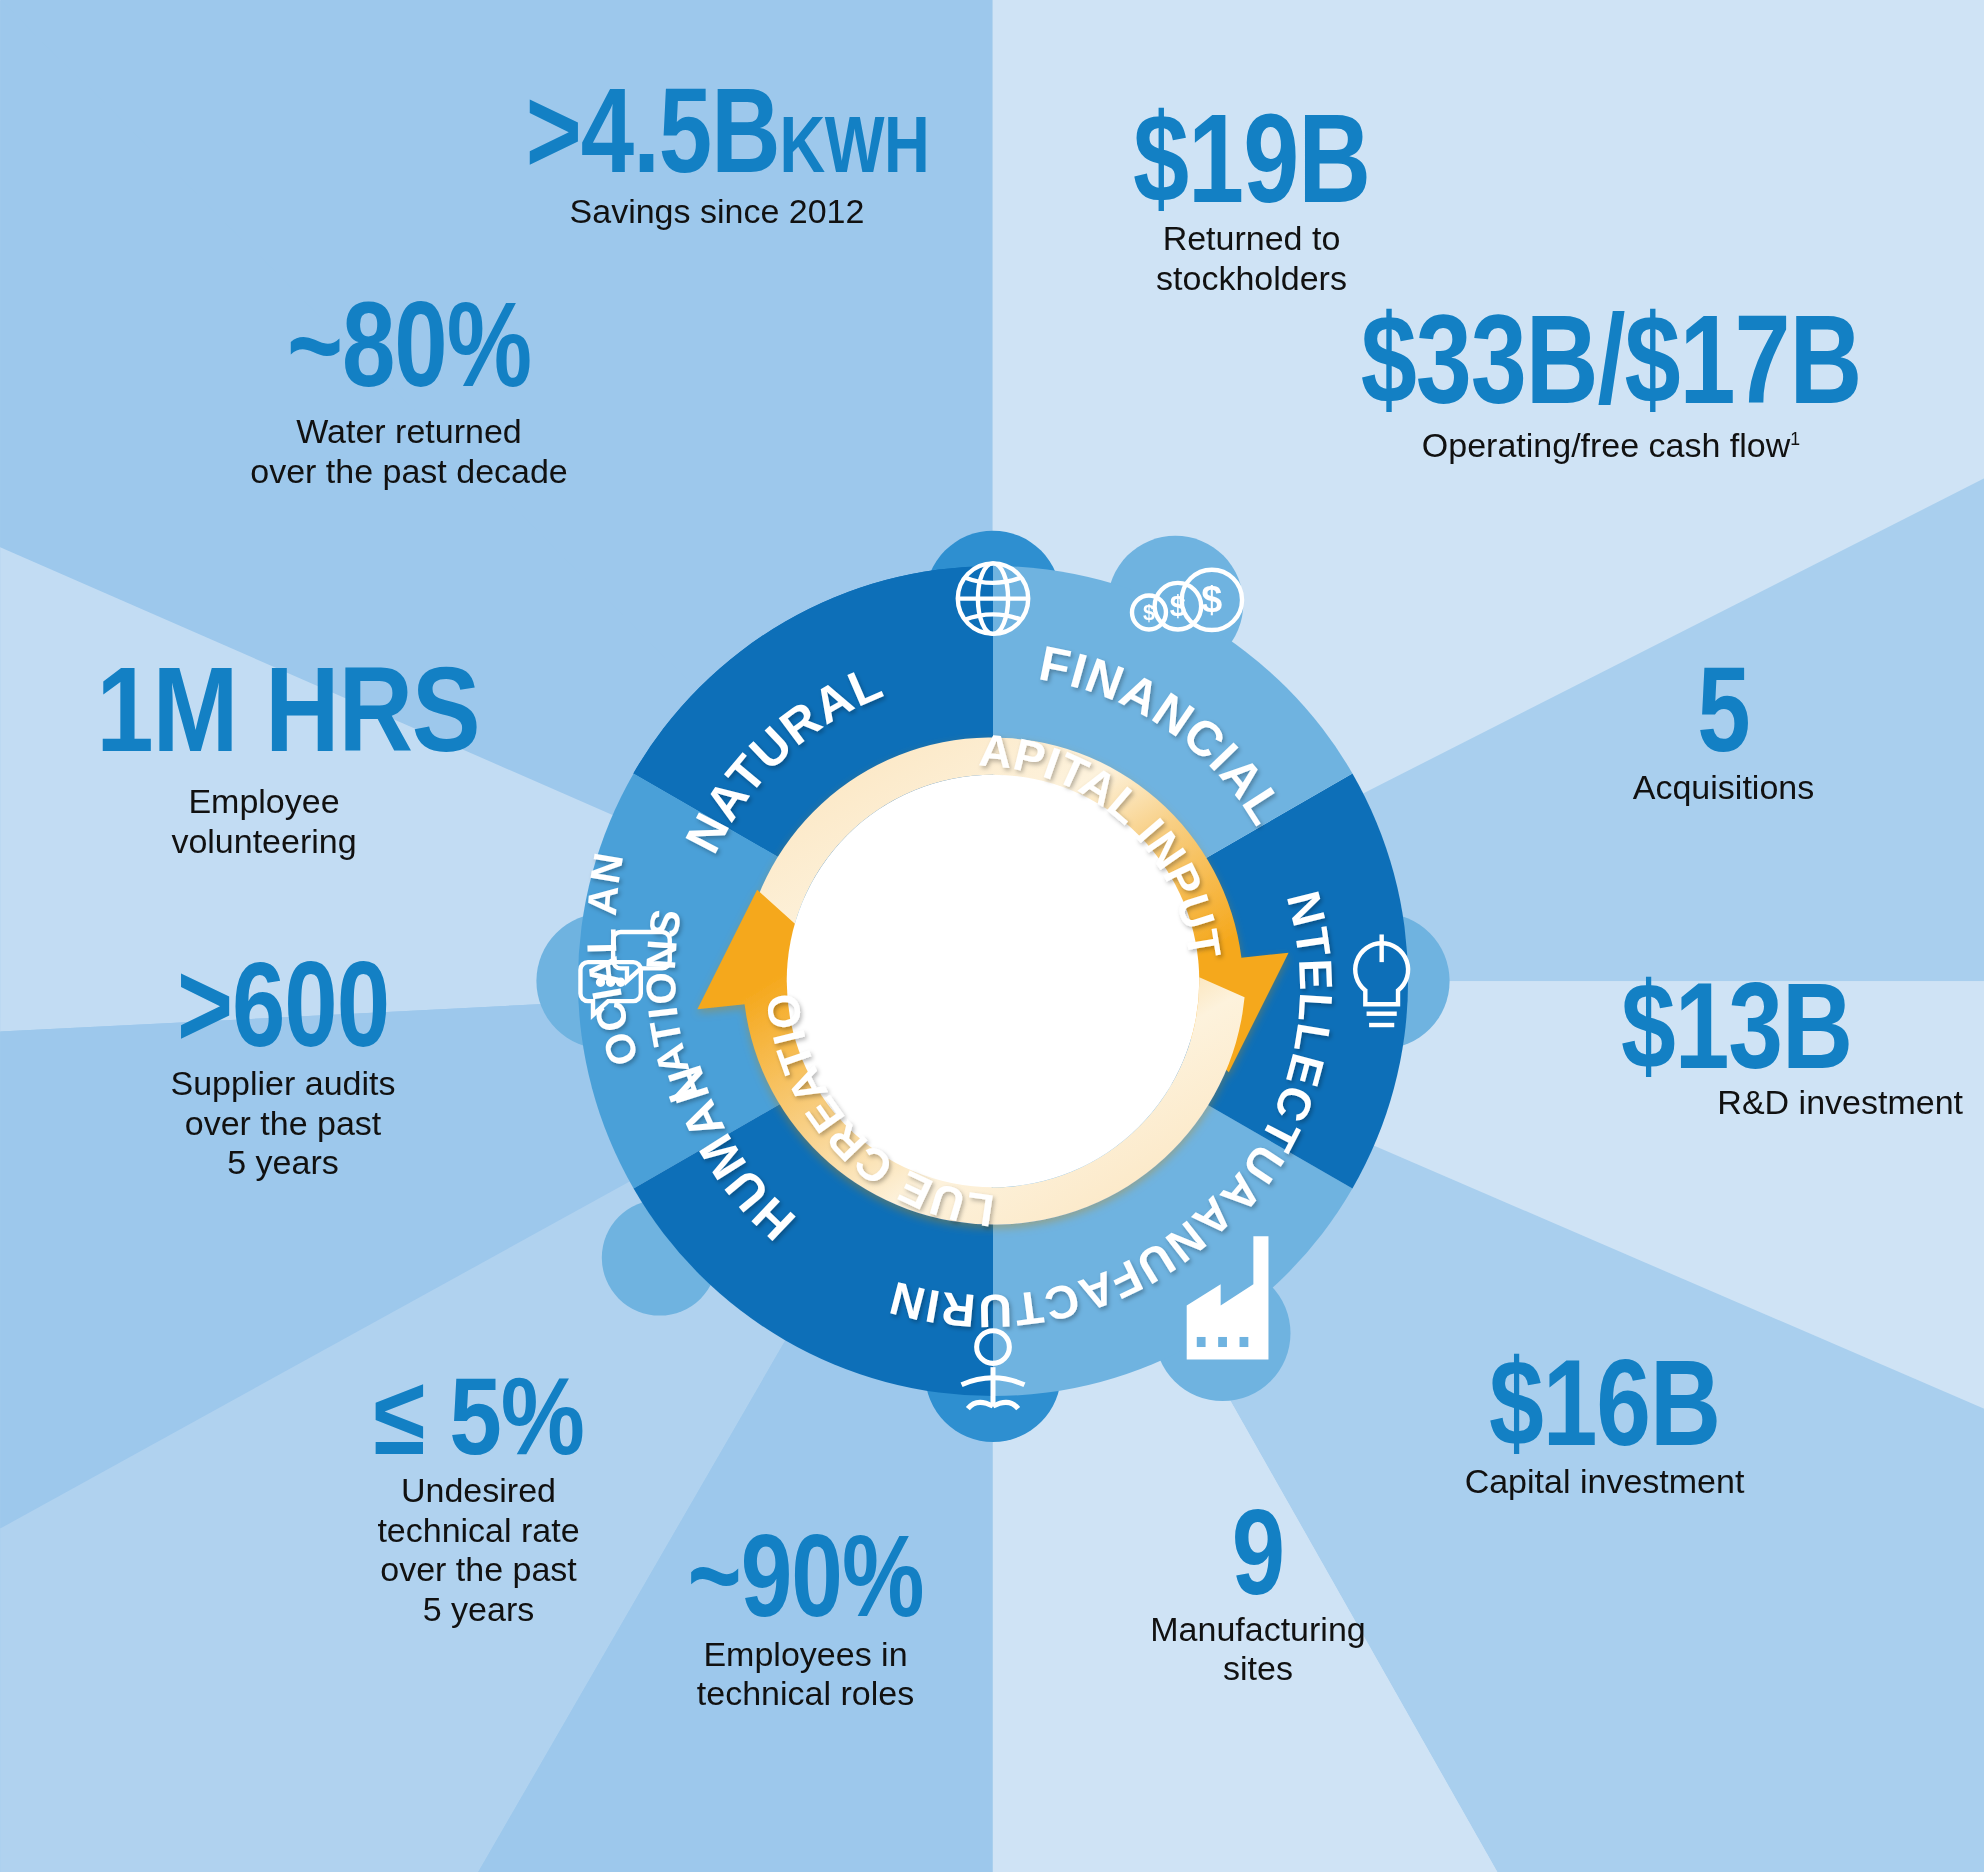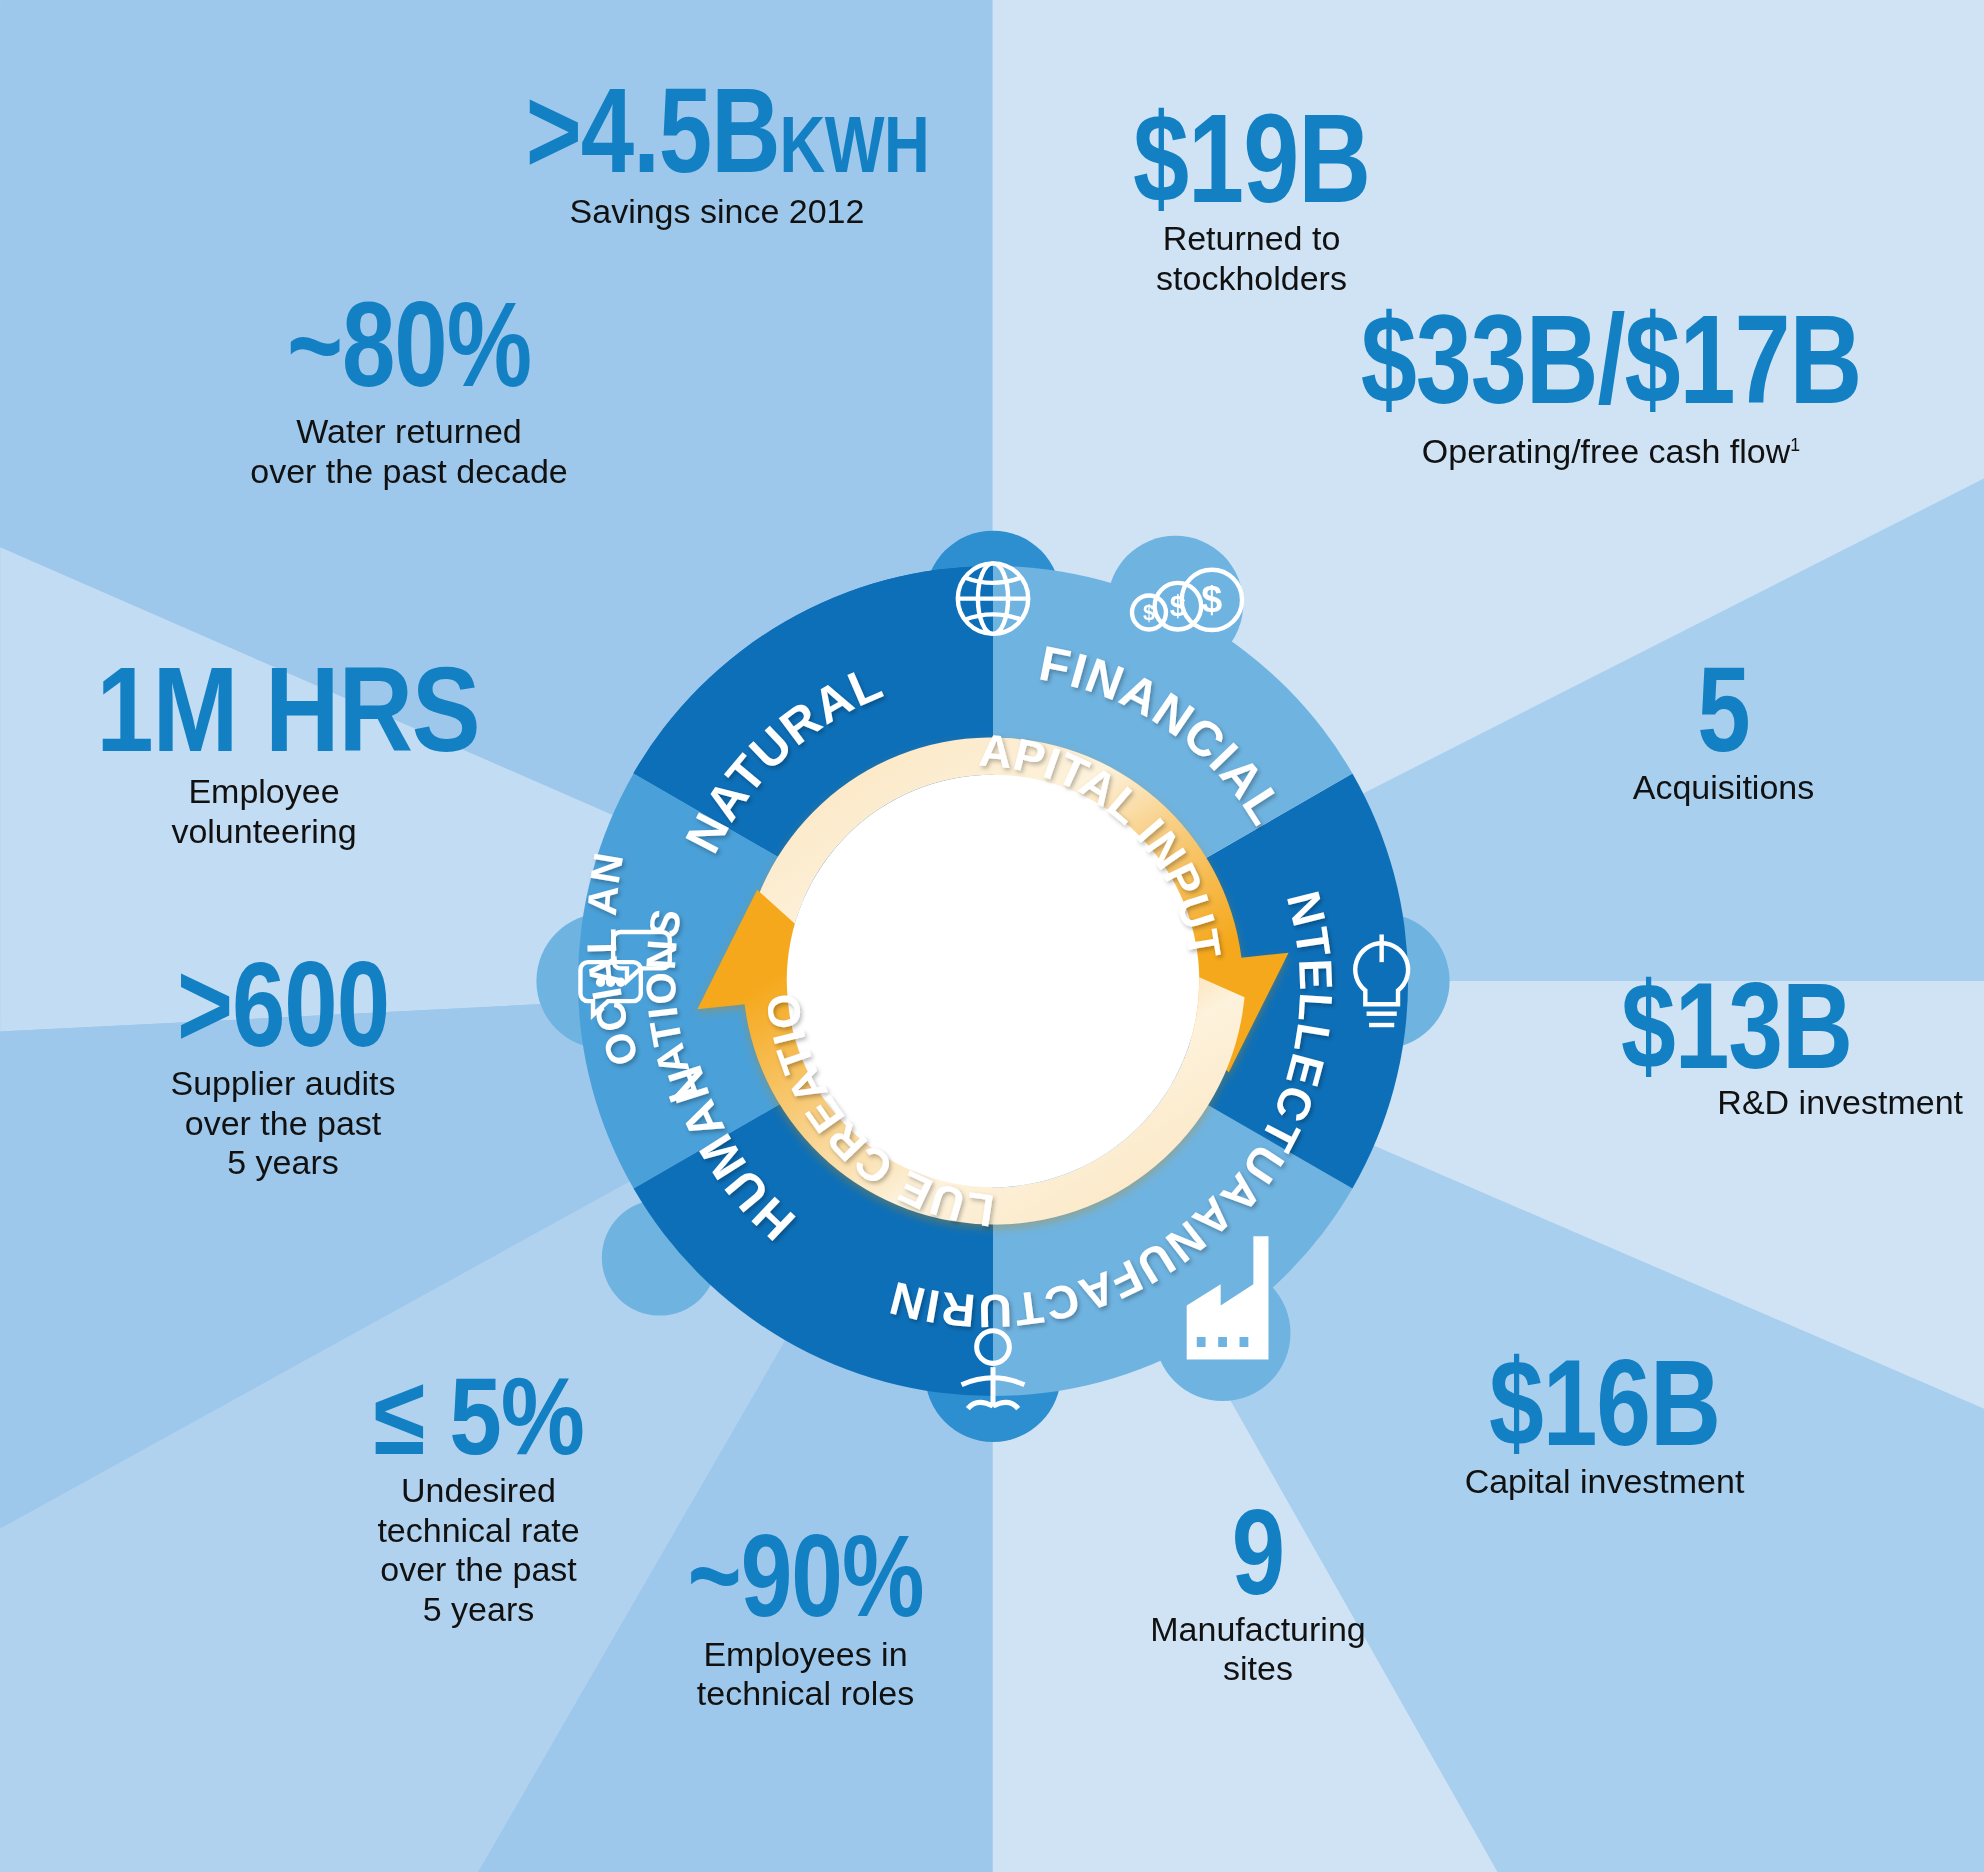--- a/index.html
+++ b/index.html
@@ -257,21 +257,21 @@
   <div class="stat" style="left:189px;top:289px;width:440px;">
     <div class="num c-center" style="font-size:120px;">~80%</div>
     <div class="cap c-center" style="margin-top:13px;">
       <div>Water returned</div>
       <div>over the past decade</div>
     </div>
   </div>
 
   <div class="stat" style="left:69px;top:654px;width:390px;">
     <div class="num wide c-center" style="font-size:120px;">1M HRS</div>
-    <div class="cap c-center" style="margin-top:8px;">
+    <div class="cap c-center" style="margin-top:18px;">
       <div>Employee</div>
       <div>volunteering</div>
     </div>
   </div>
 
   <div class="stat" style="left:88px;top:949px;width:390px;">
     <div class="num c-center" style="font-size:120px;">&gt;600</div>
     <div class="cap c-center" style="margin-top:5px;">
       <div>Supplier audits</div>
       <div>over the past</div>
@@ -300,21 +300,21 @@
   <div class="stat" style="left:1044px;top:101px;width:415px;">
     <div class="num c-center" style="font-size:126px;">$19B</div>
     <div class="cap c-center" style="margin-top:2.5px;">
       <div>Returned to</div>
       <div>stockholders</div>
     </div>
   </div>
 
   <div class="stat" style="left:1290px;top:302px;width:642px;">
     <div class="num c-center" style="font-size:126px;">$33B/$17B</div>
-    <div class="cap c-center" style="margin-top:14px;">
+    <div class="cap c-center" style="margin-top:8px;">
       <span>Operating/free cash flow</span><sup>1</sup>
     </div>
   </div>
 
   <div class="stat" style="left:1535px;top:654px;width:377px;">
     <div class="num c-center" style="font-size:120px;">5</div>
     <div class="cap c-center" style="margin-top:3.8px;">Acquisitions</div>
   </div>
 
   <div class="stat" style="left:1510px;top:969px;width:453px;">

